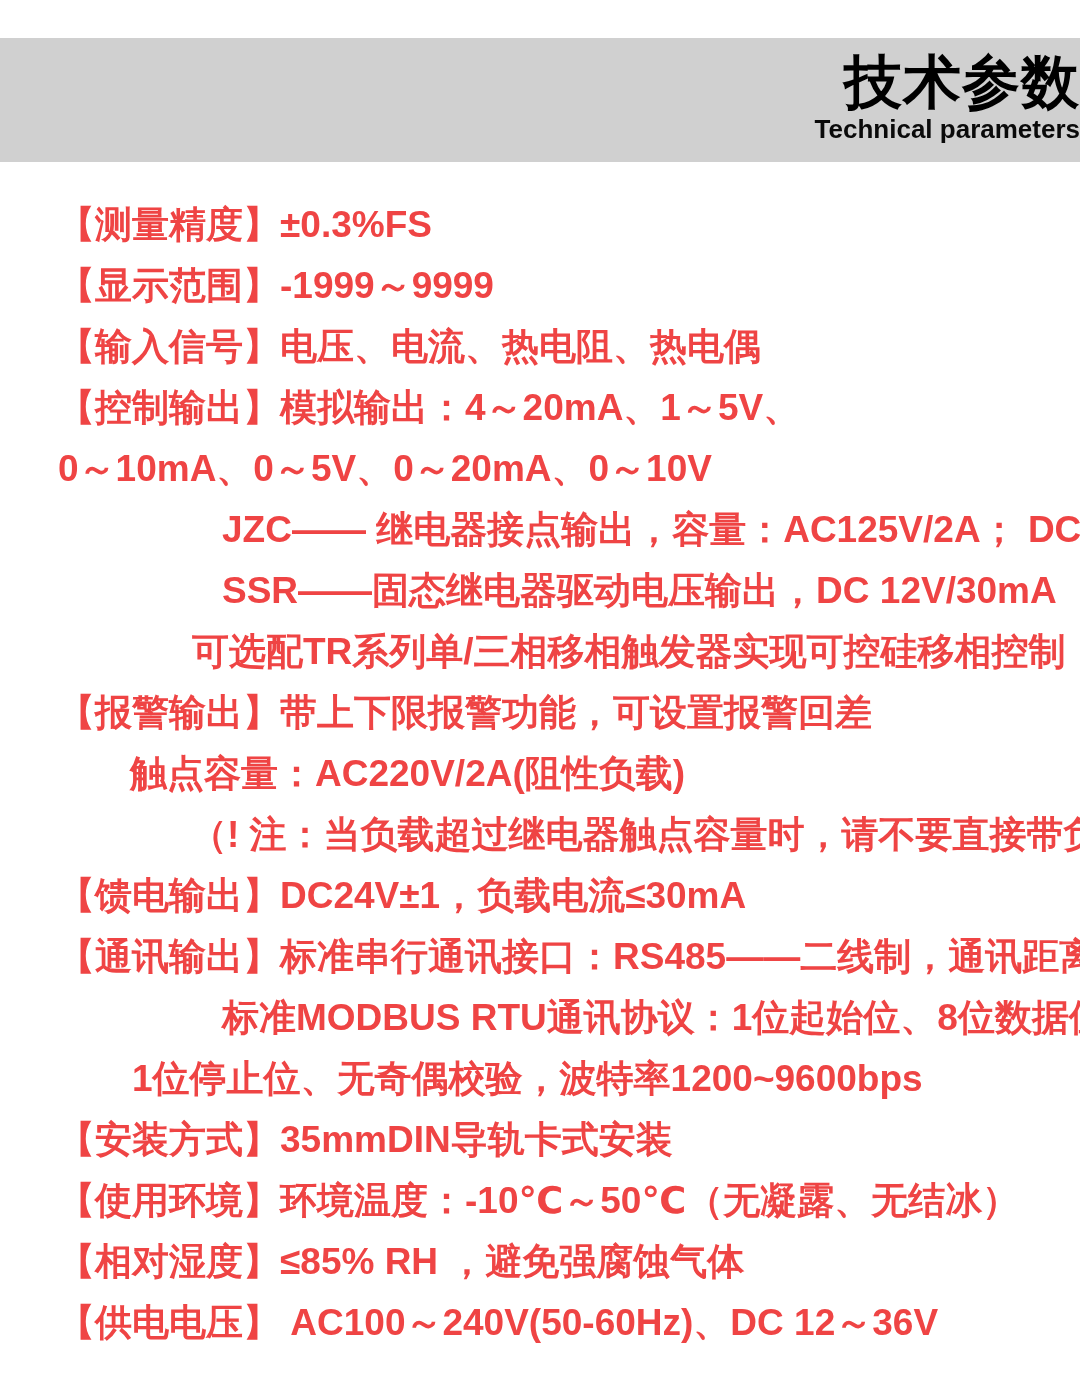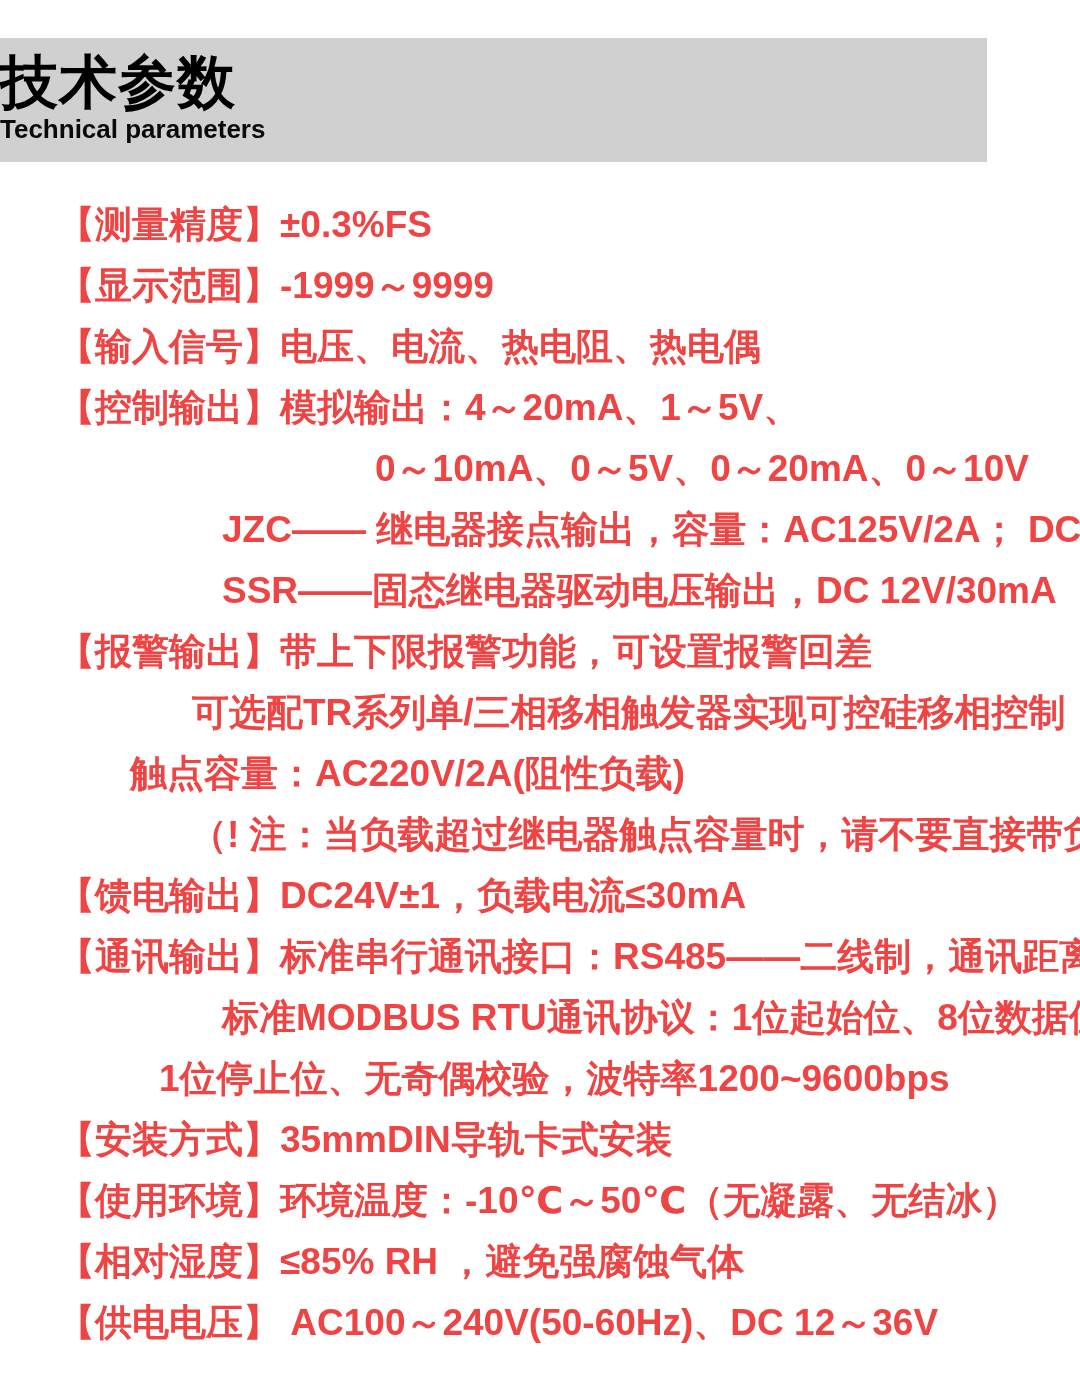--- a/index.html
+++ b/index.html
@@ -15,24 +15,24 @@
     color: #000000;
   }
   .page {
     width: 1080px;
     height: 1399px;
     position: relative;
   }
   
   .header-band {
     margin-top: 38px;
-    width: 987px;
+    width: 1080px;
     height: 124px;
     background: #d0d0d0;
-    text-align: left;
+    text-align: right;
     box-sizing: border-box;
     padding-top: 12px;
   }
   .header-title {
     font-size: 58px;
     font-weight: 700;
     line-height: 64px;
     letter-spacing: 1px;
     color: #000000;
   }
@@ -53,46 +53,46 @@
     line-height: 61px;
     font-size: 37px;
     font-weight: 700;
     white-space: pre;
     color: #ef4444;
   }
   .spec-label { }
   .spec-value { }
   
   .ind-a { margin-left: 164px; } 
-  .ind-b { margin-left: 317px; } 
+  .ind-b { } 
   .ind-c { margin-left: 134px; } 
   .ind-d { margin-left: 72px; } 
   .ind-e { margin-left: 132px; } 
-  .ind-f { margin-left: 101px; } 
+  .ind-f { margin-left: 74px; } 
 </style>
 </head>
 <body>
 
 <div class="page">
 
   <div class="header-band">
     <div class="header-title">技术参数</div>
     <div class="header-subtitle">Technical parameters</div>
   </div>
 
   <div class="specs">
     <div class="spec-line"><span class="spec-label">【测量精度】</span><span class="spec-value">±0.3%FS</span></div>
     <div class="spec-line"><span class="spec-label">【显示范围】</span><span class="spec-value">-1999～9999</span></div>
     <div class="spec-line"><span class="spec-label">【输入信号】</span><span class="spec-value">电压、电流、热电阻、热电偶</span></div>
     <div class="spec-line"><span class="spec-label">【控制输出】</span><span class="spec-value">模拟输出：4～20mA、1～5V、</span></div>
     <div class="spec-line ind-b"><span class="spec-value">0～10mA、0～5V、0～20mA、0～10V</span></div>
     <div class="spec-line ind-a"><span class="spec-value">JZC—— 继电器接点输出，容量：AC125V/2A； DC24V/2A</span></div>
     <div class="spec-line ind-a"><span class="spec-value">SSR——固态继电器驱动电压输出，DC 12V/30mA</span></div>
+    <div class="spec-line ind-c"><span class="spec-value">可选配TR系列单/三相移相触发器实现可控硅移相控制</span></div>
     <div class="spec-line"><span class="spec-label">【报警输出】</span><span class="spec-value">带上下限报警功能，可设置报警回差</span></div>
-    <div class="spec-line ind-c"><span class="spec-value">可选配TR系列单/三相移相触发器实现可控硅移相控制</span></div>
     <div class="spec-line ind-d"><span class="spec-value">触点容量：AC220V/2A(阻性负载)</span></div>
     <div class="spec-line ind-e"><span class="spec-value">（! 注：当负载超过继电器触点容量时，请不要直接带负载）</span></div>
     <div class="spec-line"><span class="spec-label">【馈电输出】</span><span class="spec-value">DC24V±1，负载电流≤30mA</span></div>
     <div class="spec-line"><span class="spec-label">【通讯输出】</span><span class="spec-value">标准串行通讯接口：RS485——二线制，通讯距离≤1000米</span></div>
     <div class="spec-line ind-a"><span class="spec-value">标准MODBUS RTU通讯协议：1位起始位、8位数据位、</span></div>
     <div class="spec-line ind-f"><span class="spec-value">1位停止位、无奇偶校验，波特率1200~9600bps</span></div>
     <div class="spec-line"><span class="spec-label">【安装方式】</span><span class="spec-value">35mmDIN导轨卡式安装</span></div>
     <div class="spec-line"><span class="spec-label">【使用环境】</span><span class="spec-value">环境温度：-10℃～50℃（无凝露、无结冰）</span></div>
     <div class="spec-line"><span class="spec-label">【相对湿度】</span><span class="spec-value">≤85% RH ，避免强腐蚀气体</span></div>
     <div class="spec-line"><span class="spec-label">【供电电压】</span><span class="spec-value"> AC100～240V(50-60Hz)、DC 12～36V</span></div>

